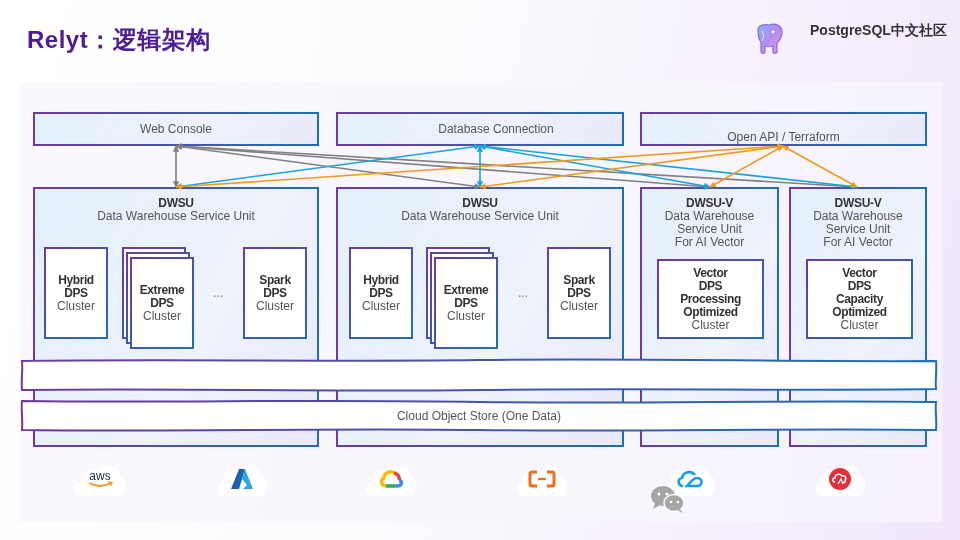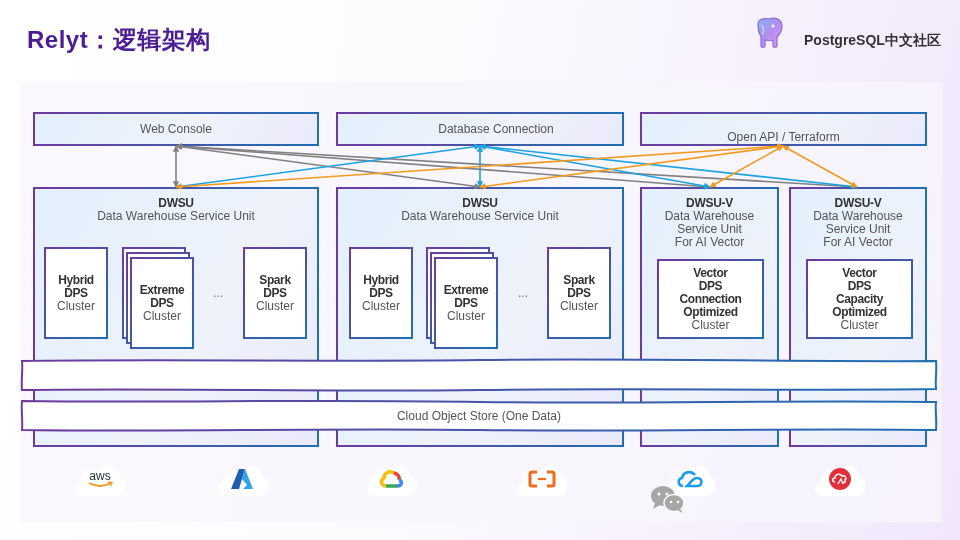--- a/index.html
+++ b/index.html
@@ -9,22 +9,22 @@
     font-family: "Liberation Sans", "DejaVu Sans", sans-serif;
     background: linear-gradient(100deg, #ffffff 0%, #fbfbfe 45%, #f6f0fd 75%, #f1e6fb 100%);
     color: #444;
   }
   .title {
     position: absolute; left: 27px; top: 24px;
     font-size: 24px; font-weight: bold; color: #4c1d95;
     letter-spacing: 0.5px;
   }
   .brand {
-    position: absolute; left: 752px; top: 16px;
-    display: flex; align-items: flex-end; gap: 18px;
+    position: absolute; left: 752px; top: 22px;
+    display: flex; align-items: flex-start; gap: 24px;
   }
   .brand-logo { width: 34px; height: 34px; }
   .brand-text { font-size: 14px; font-weight: bold; color: #333; }
 
   .panel {
     position: absolute; left: 20px; top: 82px; width: 922px; height: 440px;
     background: rgba(248,246,252,0.75);
   }
 
   .box {
@@ -155,21 +155,21 @@
 <div class="box" style="left:640px; top:187px; width:139px; height:260px;">
   <div class="unit-head">
     <div class="name">DWSU-V</div>
     <div>Data Warehouse</div>
     <div>Service Unit</div>
     <div>For AI Vector</div>
   </div>
   <div class="cluster" style="left:15px; top:70px; width:107px; height:80px;">
     <div class="b">Vector</div>
     <div class="b">DPS</div>
-    <div class="b">Connection</div>
+    <div class="b">Processing</div>
     <div class="b">Optimized</div>
     <div>Cluster</div>
   </div>
 </div>
 
 <div class="box" style="left:789px; top:187px; width:138px; height:260px;">
   <div class="unit-head">
     <div class="name">DWSU-V</div>
     <div>Data Warehouse</div>
     <div>Service Unit</div>

